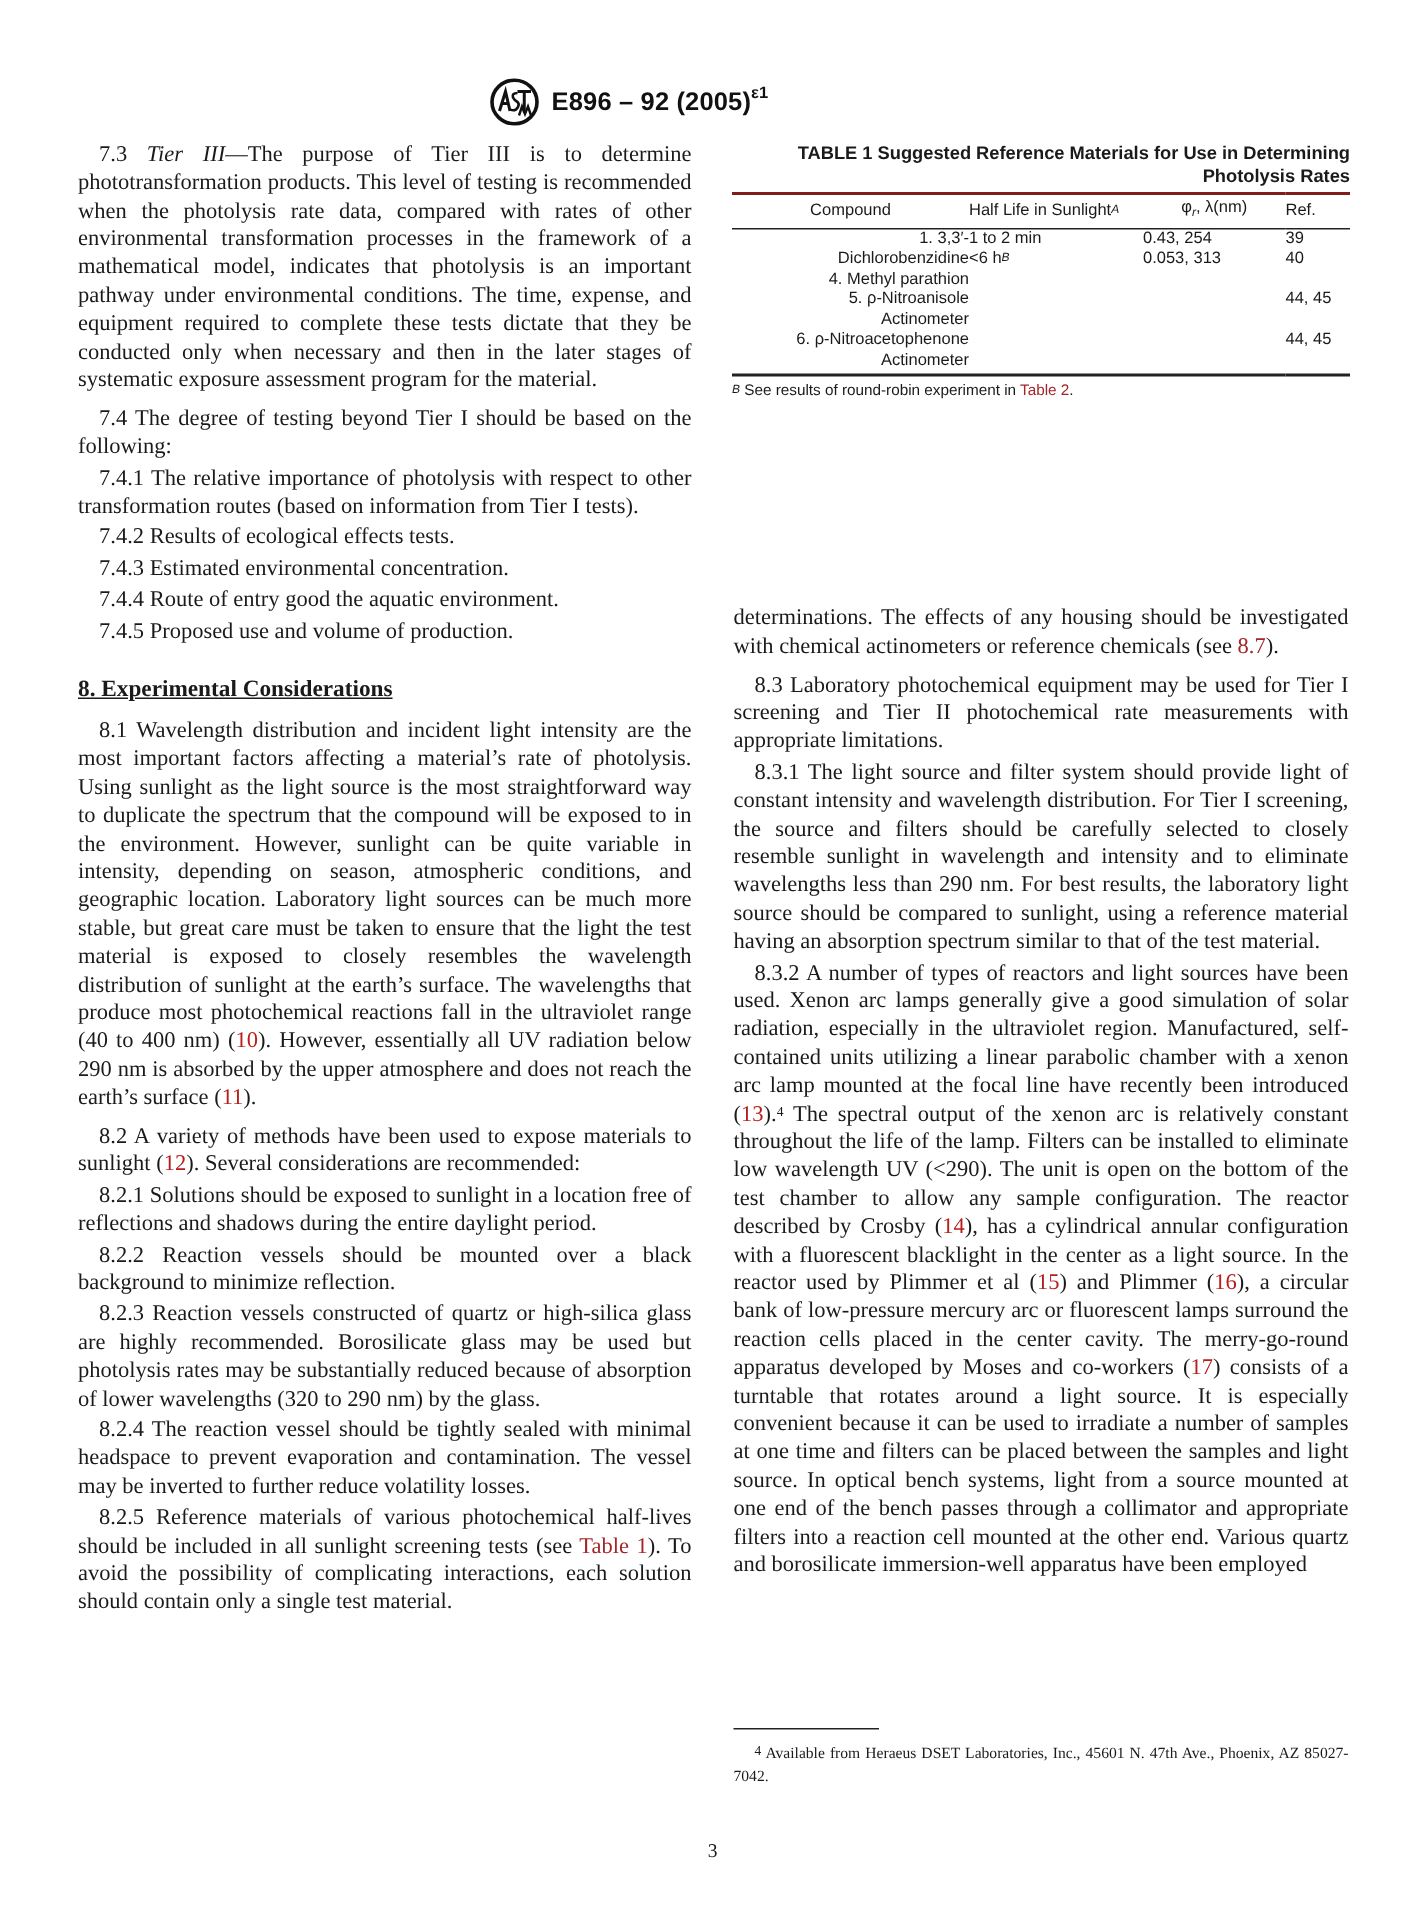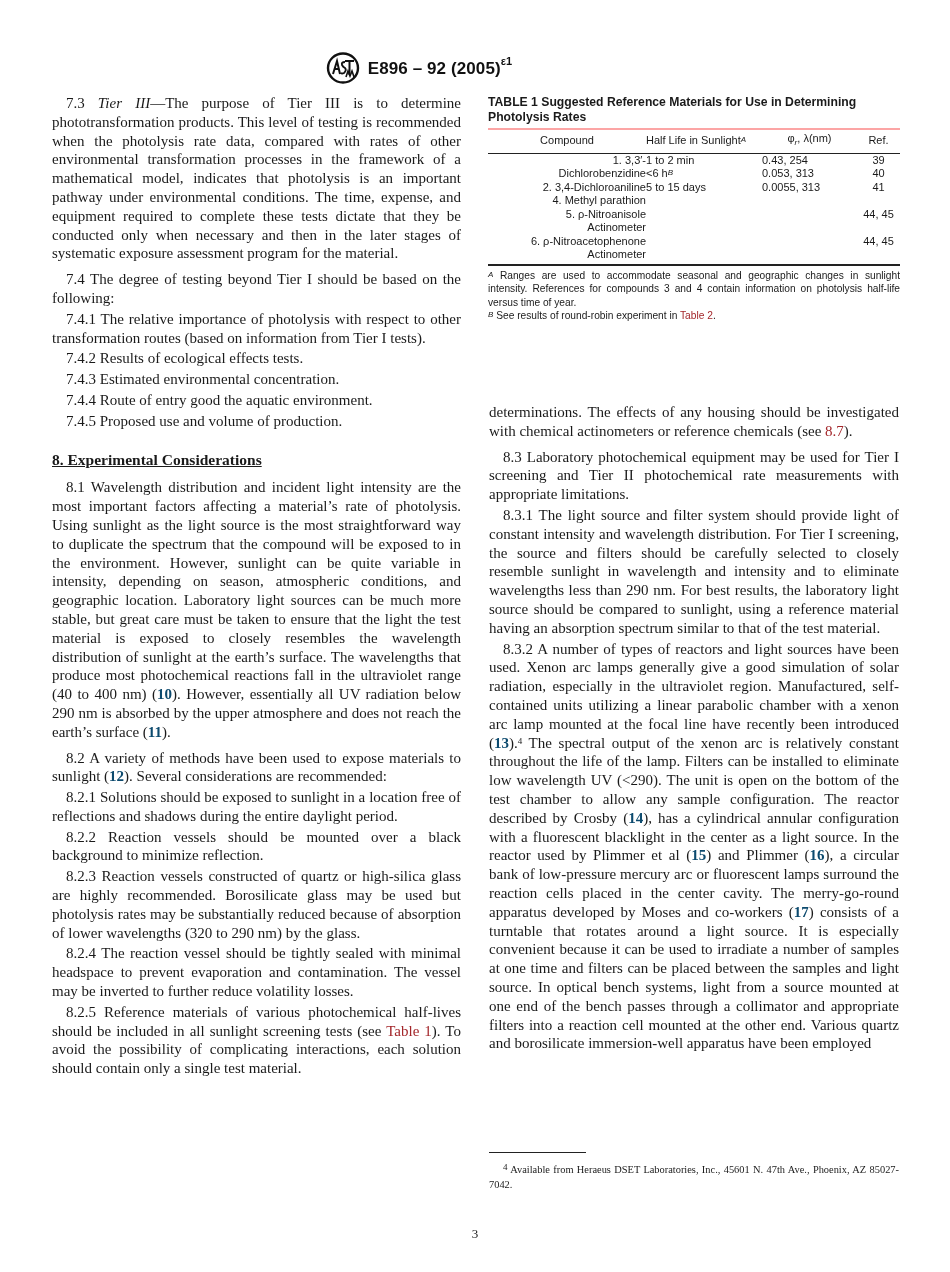--- a/index.html
+++ b/index.html
@@ -13,37 +13,37 @@
 
   
   .col { position: absolute; font-family: "Liberation Serif", serif; font-size: 15px; line-height: 18.8px; text-align: justify; }
   .col-left { left: 52px; top: 94px; width: 409px; }
   .col-right { left: 489px; top: 403px; width: 410px; }
   .col p { margin: 0; }
   .indent { text-indent: 14px; }
   .gap { margin-top: 7px !important; }
   .gap-sm { margin-top: 2px !important; }
   .ital { font-style: italic; font-family: Liberation Serif, serif; }
-  .ref { color: #0c4a6e; font-weight: bold; }
+  .ref { color: #b91c1c; font-weight: normal; }
   .link { color: #a3262a; }
   h2.section { font-family: "Liberation Serif", serif; font-size: 15.5px; font-weight: bold; margin: 20px 0 9px 0; text-decoration: underline; }
   sup.fn { font-size: 9px; vertical-align: top; position: relative; top: -2px; }
 
   
   .table-wrap { position: absolute; left: 488px; top: 95px; width: 412px; font-family: "Liberation Sans", sans-serif; }
-  .table-title { text-align: left; font-weight: bold; font-size: 12.2px; line-height: 14.5px; }
+  .table-title { text-align: right; font-weight: bold; font-size: 12.2px; line-height: 14.5px; }
   table { width: 100%; border-collapse: collapse; margin-top: 4px; font-size: 11px; line-height: 13.5px; }
-  thead tr { border-top: 2px solid #fca5a5; border-bottom: 1px solid #222; }
+  thead tr { border-top: 2px solid #7f1d1d; border-bottom: 1px solid #222; }
   th { font-weight: normal; padding: 2px 0 3px 0; }
   td { padding: 0; vertical-align: top; }
   tbody tr.last { border-bottom: 2px solid #222; }
   .c-comp { width: 146px; text-align: right; }
   .c-half { width: 116px; text-align: left; }
   .c-phi { width: 95px; text-align: left; }
-  .c-ref { text-align: center; margin-top: 35px; }
+  .c-ref { text-align: left; margin-top: 35px; }
   th.c-comp { text-align: center; }
   th.c-half { text-align: left; padding-left: 0; }
   th.c-phi { text-align: center; }
   .sub-line { padding-left: 12px; }
   .table-notes { font-size: 10.2px; line-height: 13.4px; margin-top: 3px; text-align: justify; }
   .table-notes p { margin: 0; }
   .table-notes sup, th sup, td sup { font-size: 8px; font-style: italic; vertical-align: top; position: relative; top: -1px; }
 
   
   .fn-rule { position: absolute; left: 489px; top: 1152px; width: 97px; height: 1px; background: #222; }
@@ -149,26 +149,20 @@
         <td class="c-phi">0.43, 254</td>
         <td class="c-ref">39</td>
       </tr>
       <tr>
         <td class="c-comp sub-line">Dichlorobenzidine</td>
         <td class="c-half"><span>&lt;6 h</span><sup>B</sup></td>
         <td class="c-phi">0.053, 313</td>
         <td class="c-ref">40</td>
       </tr>
       <tr>
-        <td class="c-comp">2.  3,4-Dichloroaniline</td>
-        <td class="c-half">5 to 15 days</td>
-        <td class="c-phi">0.0055, 313</td>
-        <td class="c-ref">41</td>
-      </tr>
-      <tr>
         <td class="c-comp">4.  Methyl parathion</td>
         <td class="c-half"></td>
         <td class="c-phi"></td>
         <td class="c-ref"></td>
       </tr>
       <tr>
         <td class="c-comp">5.  ρ-Nitroanisole</td>
         <td class="c-half"></td>
         <td class="c-phi"></td>
         <td class="c-ref">44, 45</td>
@@ -187,21 +181,20 @@
       </tr>
       <tr class="last">
         <td class="c-comp sub-line" style="padding-bottom:2px">Actinometer</td>
         <td class="c-half"></td>
         <td class="c-phi"></td>
         <td class="c-ref"></td>
       </tr>
     </tbody>
   </table>
   <div class="table-notes">
-    <p><sup>A</sup><span> Ranges are used to accommodate seasonal and geographic changes in sunlight intensity. References for compounds 3 and 4 contain information on photolysis half-life versus time of year.</span></p>
     <p><sup>B</sup><span> See results of round-robin experiment in </span><span class="link">Table 2</span><span>.</span></p>
   </div>
 </div>
 
 <div class="col col-right">
   <p>
     <span>determinations. The effects of any housing should be investigated with chemical actinometers or reference chemicals (see </span><span class="link">8.7</span><span>).</span>
   </p>
   <p class="indent gap">
     <span>8.3</span>

